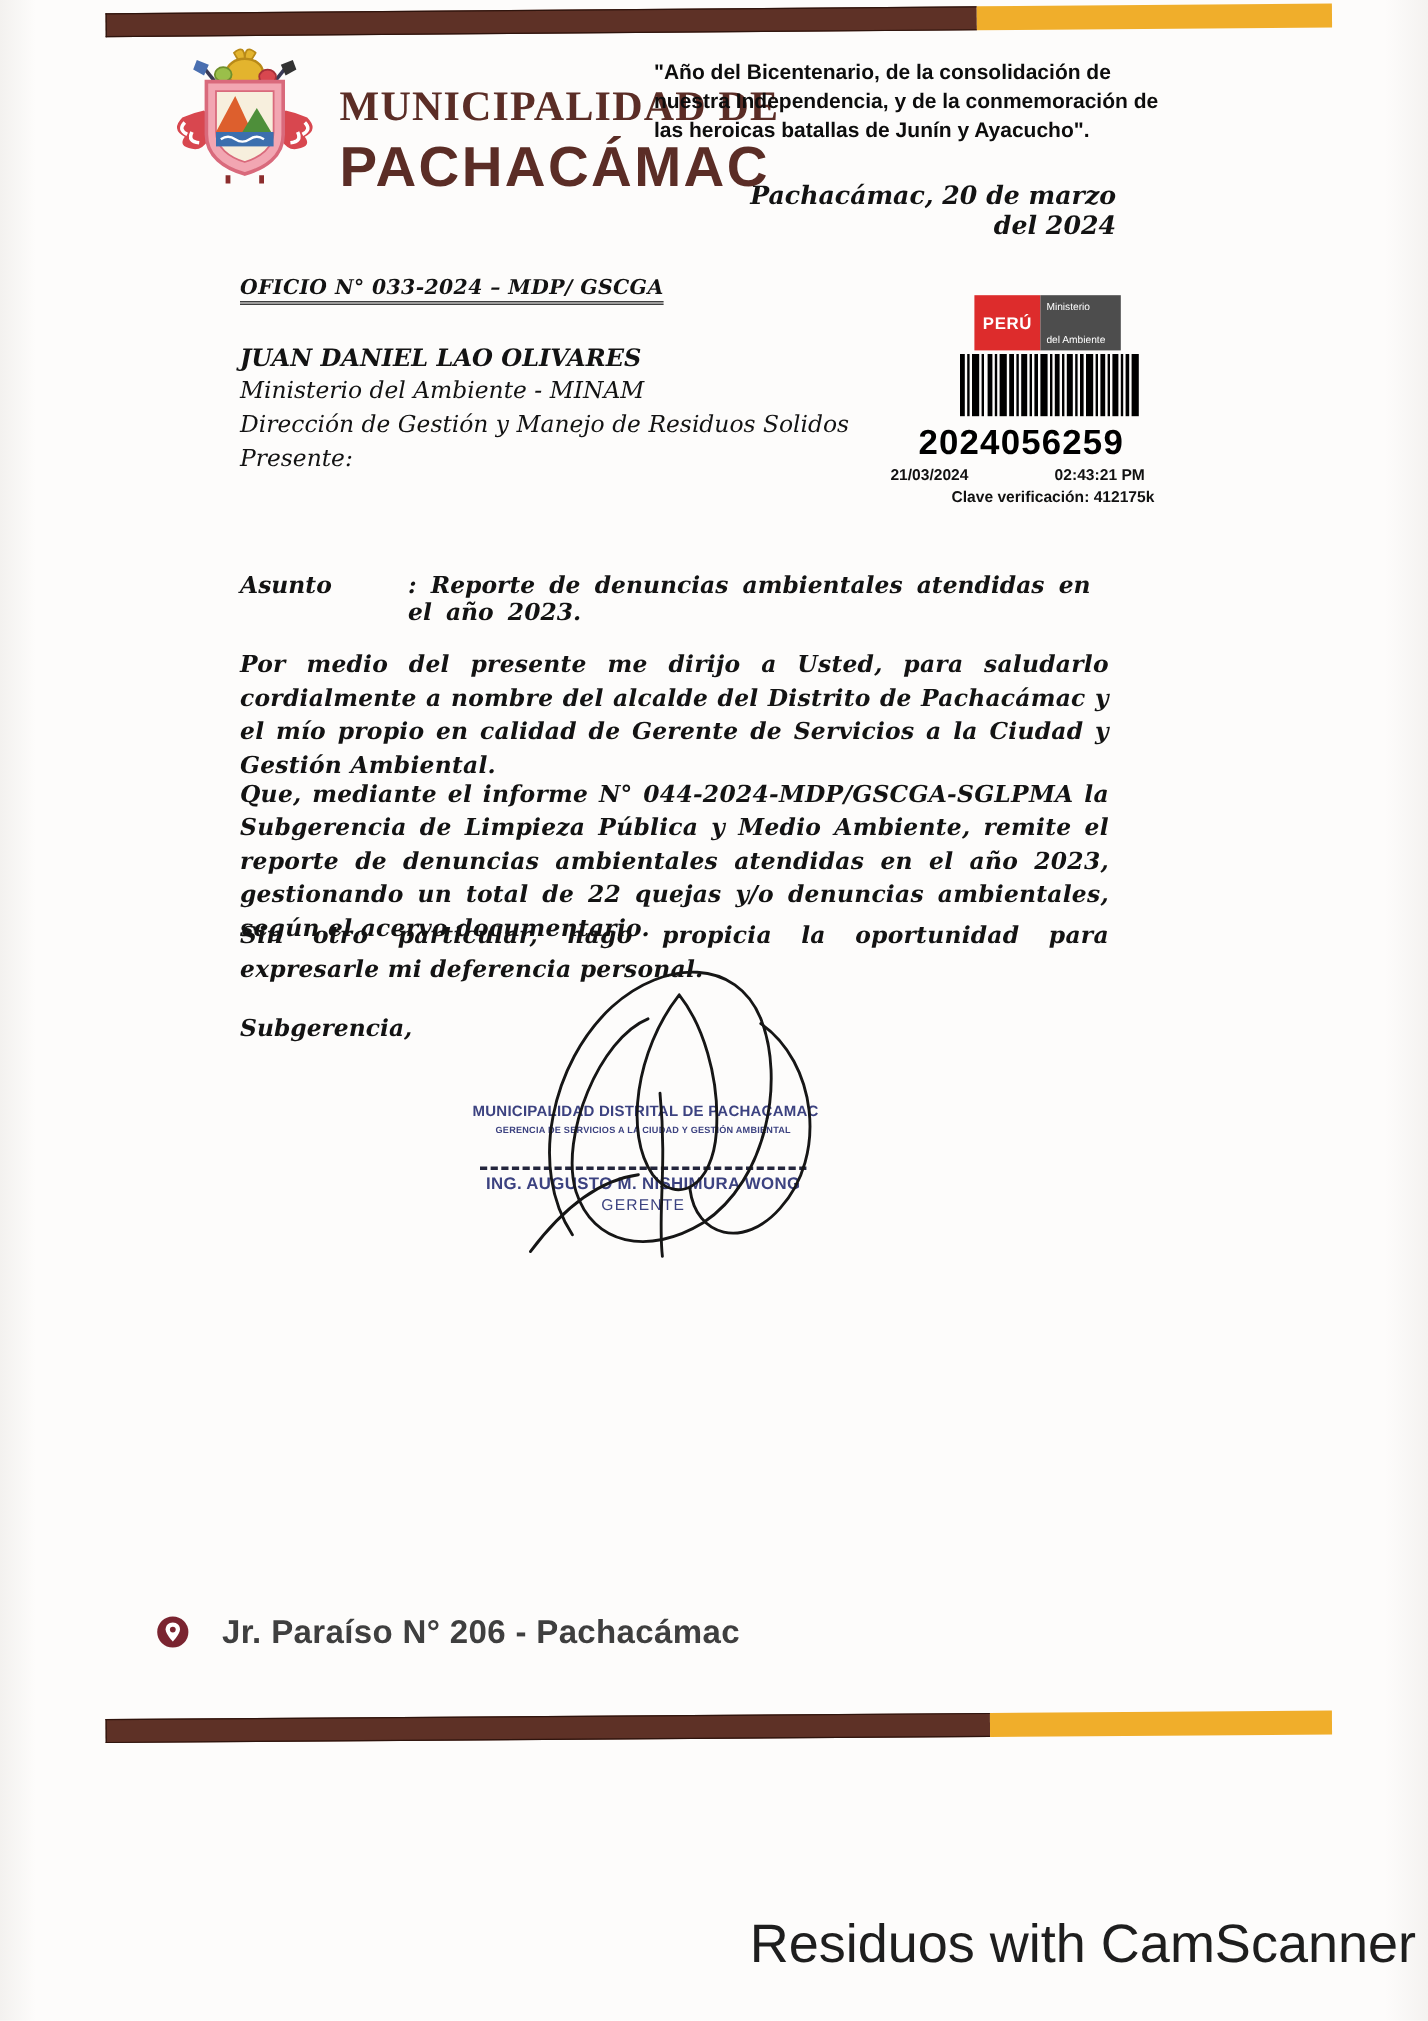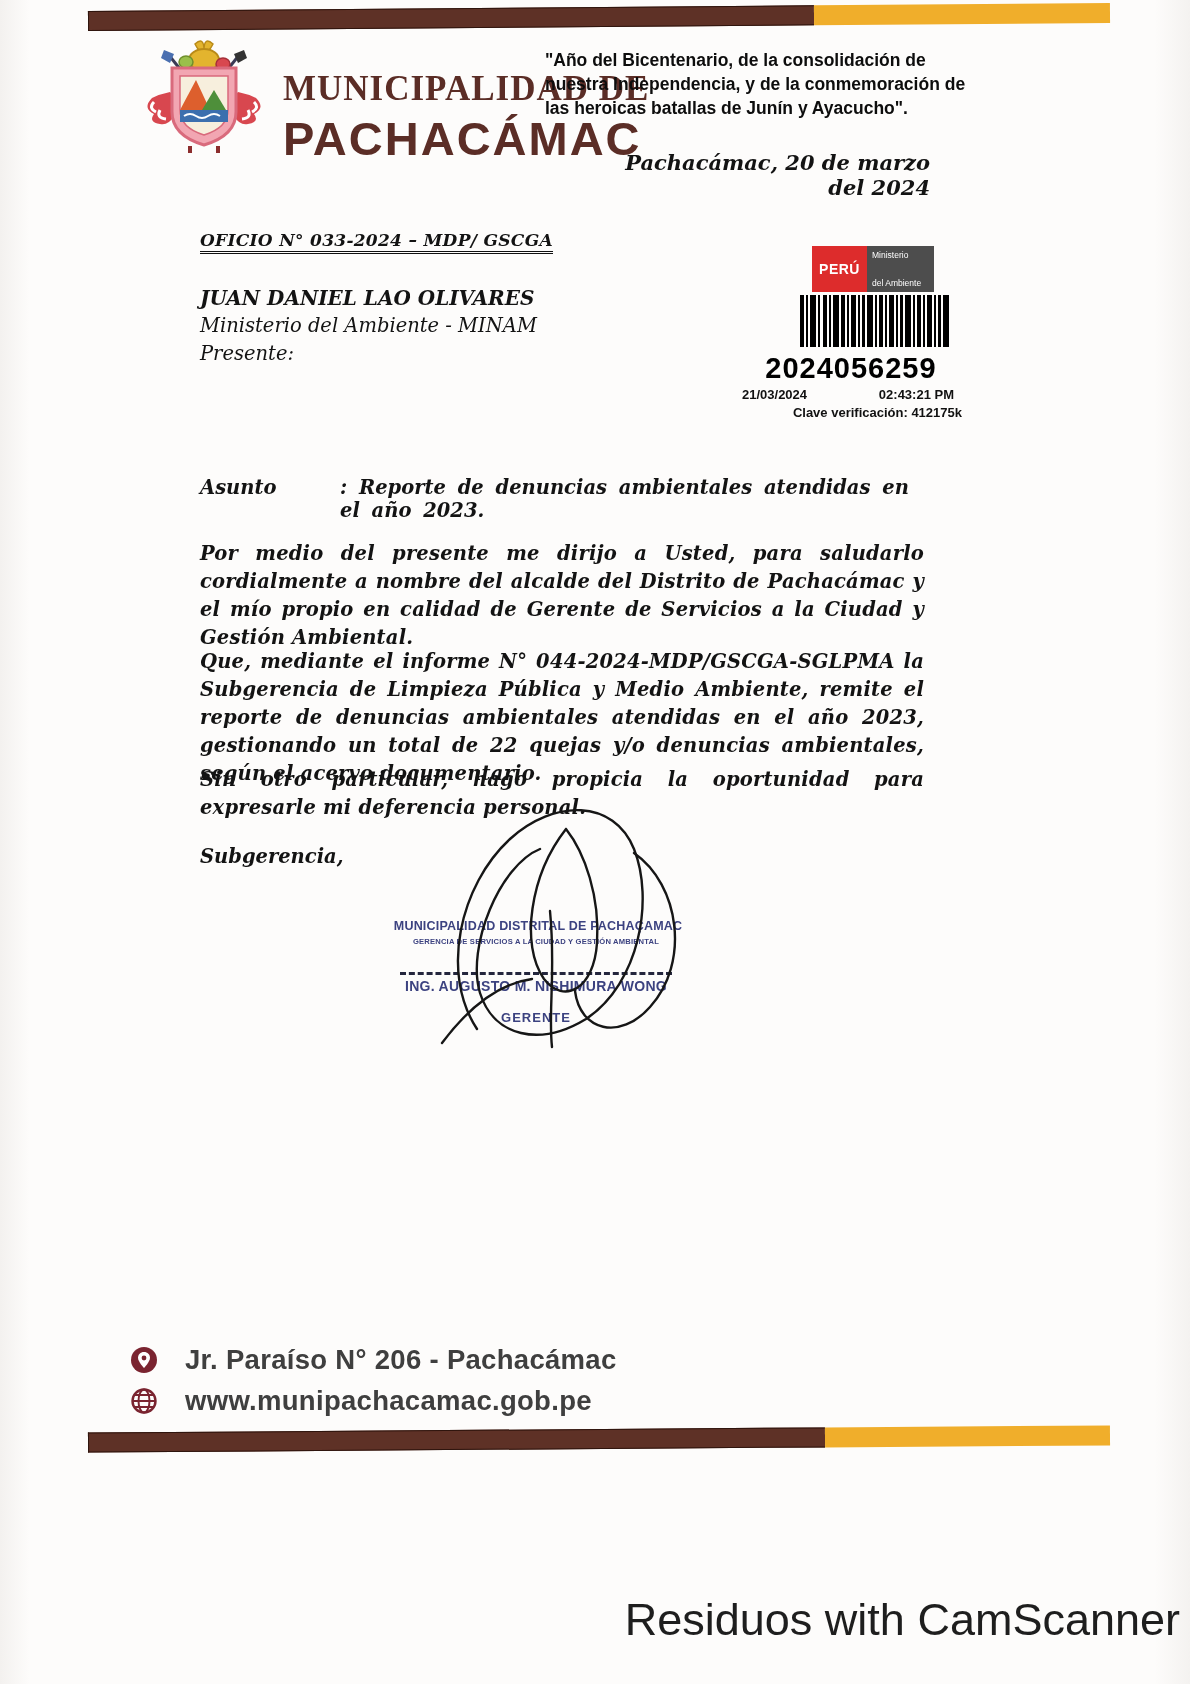--- a/index.html
+++ b/index.html
@@ -60,21 +60,21 @@
   #minam .verif{font-weight:bold;font-size:13px;text-align:right;margin-top:3px;color:#111;}
 
   
   #sig-stamp{left:398px;top:916px;width:276px;color:var(--stamp-navy);
              font-family:"Liberation Sans",sans-serif;text-align:center;z-index:1;}
   #sig-stamp .row1{display:flex;align-items:center;gap:4px;justify-content:center;}
   #sig-stamp .s1{font-weight:bold;font-size:12.5px;letter-spacing:0.2px;white-space:nowrap;}
   #sig-stamp .s2{font-weight:bold;font-size:7.6px;letter-spacing:0.2px;margin-top:1px;white-space:nowrap;}
   #sig-stamp .dash{border-top:3px dashed #24263d;margin:26px 2px 3px 2px;}
   #sig-stamp .nm{font-weight:bold;font-size:14px;letter-spacing:0.3px;white-space:nowrap;}
-  #sig-stamp .ttl{font-weight:bold;font-size:13px;margin-top:16px;letter-spacing:1px;}
+  #sig-stamp .ttl{font-weight:normal;font-size:13px;margin-top:2px;letter-spacing:1px;}
   #signature{left:382px;top:793px;z-index:2;pointer-events:none;}
 
   
   #footer{left:130px;top:1344px;font-family:"Liberation Sans",sans-serif;
           font-weight:bold;color:var(--footer-gray);}
   #footer .row{display:flex;align-items:center;gap:27px;margin-bottom:9px;font-size:27.5px;letter-spacing:0.3px;}
   #camscanner{left:420px;top:1594px;width:760px;text-align:right;
               font-family:"Liberation Sans",sans-serif;font-size:45px;color:#1e1e1e;}
 </style>
 </head>
@@ -117,20 +117,21 @@
 
 <div id="motto" class="abs">"Año del Bicentenario, de la consolidación de nuestra Independencia, y de la conmemoración de las heroicas batallas de Junín y Ayacucho".</div>
 
 <div id="dateline" class="abs serifit">Pachacámac, 20 de marzo del 2024</div>
 
 <div id="oficio" class="abs serifit">OFICIO N° 033-2024 – MDP/ GSCGA</div>
 
 <div id="recipient" class="abs serifit">
   <div class="name">JUAN DANIEL LAO OLIVARES</div>
   <div>Ministerio del Ambiente - MINAM</div>
+  <div>Dirección de Gestión y Manejo de Residuos Solidos</div>
   <div>Presente:</div>
 </div>
 
 <div id="minam" class="abs">
   <div class="logo">
     <div class="red">PERÚ</div>
     <div class="gray">
       <span>Ministerio</span>
       <span>del Ambiente</span>
     </div>
@@ -214,30 +215,20 @@
 
 <div id="footer" class="abs">
   <div class="row">
     <svg width="28" height="28" viewBox="0 0 28 28">
       <circle cx="14" cy="14" r="13" fill="#7a2430"></circle>
       <path d="M14 6 c-3.6 0 -6 2.6 -6 5.8 c0 4.2 6 10.2 6 10.2 s6 -6 6 -10.2 c0 -3.2 -2.4 -5.8 -6 -5.8z" fill="#fff"></path>
       <circle cx="14" cy="12" r="2.4" fill="#7a2430"></circle>
     </svg>
     <span>Jr. Paraíso N° 206 - Pachacámac</span>
   </div>
-  <div class="row">
-    <svg width="28" height="28" viewBox="0 0 28 28">
-      <circle cx="14" cy="14" r="11.5" fill="none" stroke="#7a2430" stroke-width="2.4"></circle>
-      <ellipse cx="14" cy="14" rx="5.5" ry="11.5" fill="none" stroke="#7a2430" stroke-width="2"></ellipse>
-      <line x1="2.5" y1="14" x2="25.5" y2="14" stroke="#7a2430" stroke-width="2"></line>
-      <line x1="4.5" y1="8" x2="23.5" y2="8" stroke="#7a2430" stroke-width="2"></line>
-      <line x1="4.5" y1="20" x2="23.5" y2="20" stroke="#7a2430" stroke-width="2"></line>
-    </svg>
-    <span>www.munipachacamac.gob.pe</span>
-  </div>
 </div>
 
 <div id="bar-bottom" class="abs bar">
   <div class="maroon"></div>
   <div class="gold"></div>
 </div>
 
 <div id="camscanner" class="abs">Residuos with CamScanner</div>
 
 </body></html>

